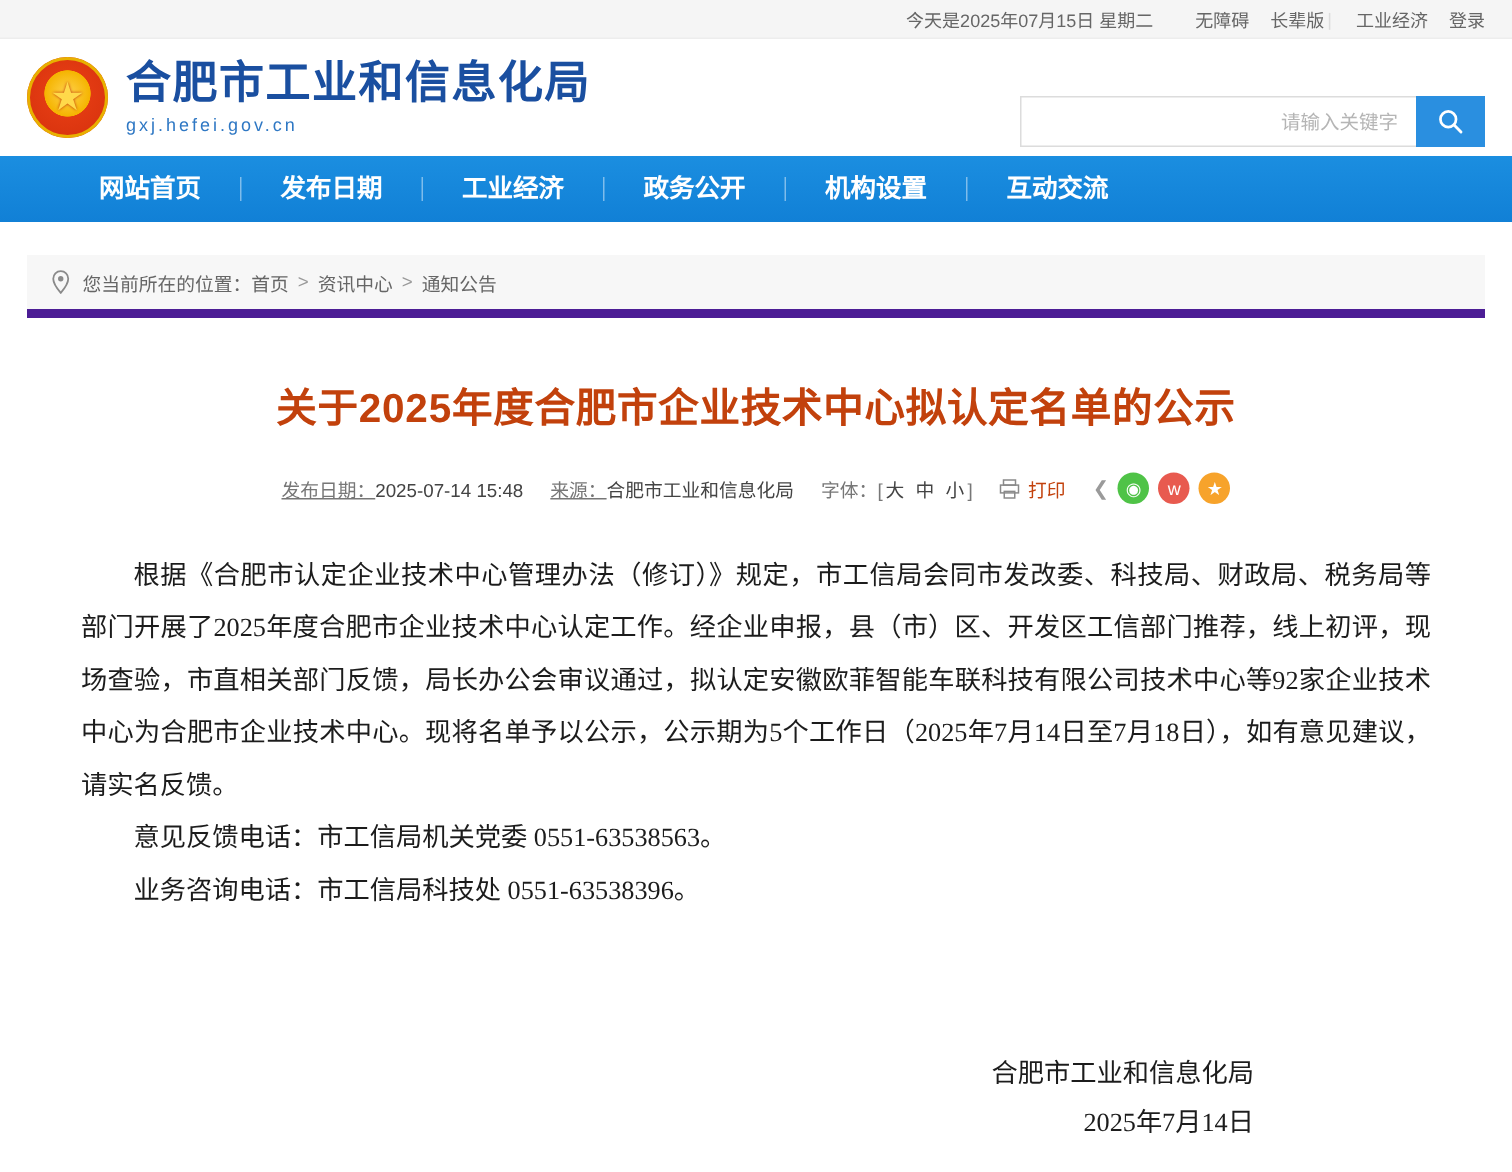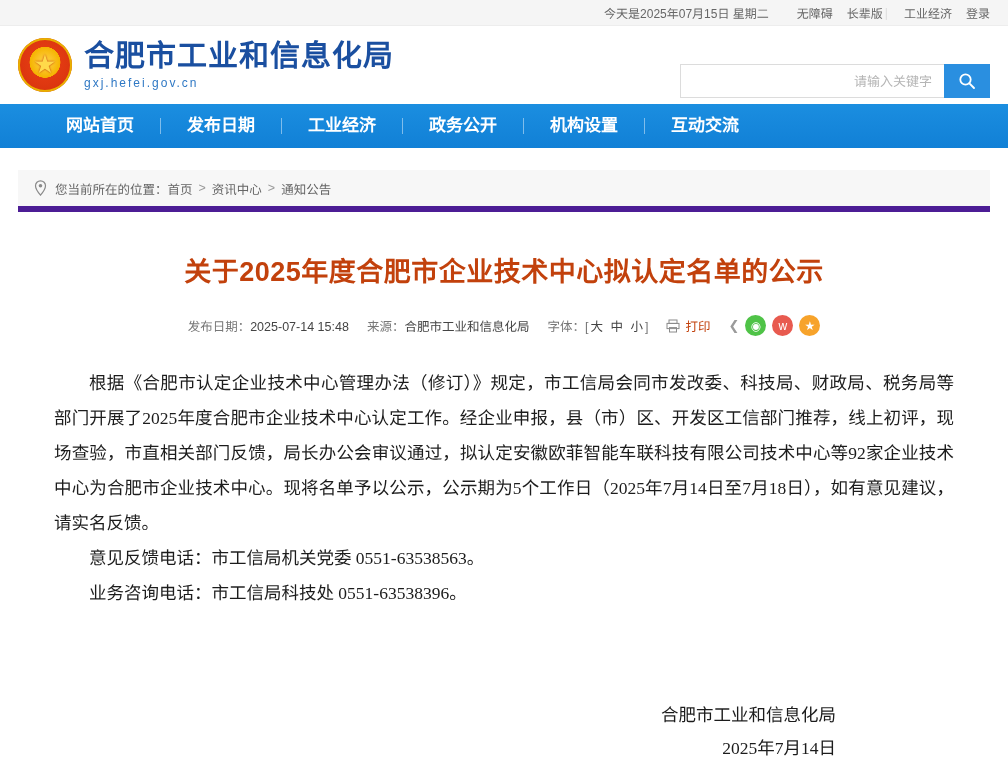--- a/index.html
+++ b/index.html
@@ -157,21 +157,21 @@
   .meta {
     display: flex;
     align-items: center;
     justify-content: center;
     gap: 18px;
     font-size: 12.5px;
     color: #666;
     margin-top: 26px;
     padding-bottom: 14px;
   }
-  .meta .label { color: #777; }
+  .meta .label { color: #777; text-decoration: underline; }
   .meta .value { color: #444; }
   .meta .fs-group { color: #777; }
   .meta .fs-opt { color: #444; cursor: pointer; padding: 0 2px; }
   .print { display: inline-flex; align-items: center; gap: 5px; cursor: pointer; color: #c2410c; }
   .share-icons { display: inline-flex; align-items: center; gap: 6px; }
   .sicon {
     width: 21px; height: 21px; border-radius: 50%;
     display: inline-flex; align-items: center; justify-content: center;
     color: #fff; font-size: 12px; cursor: pointer;
   }

